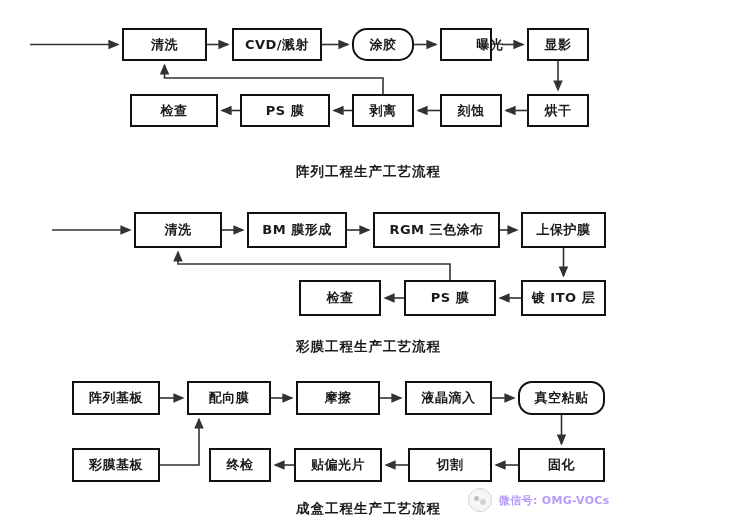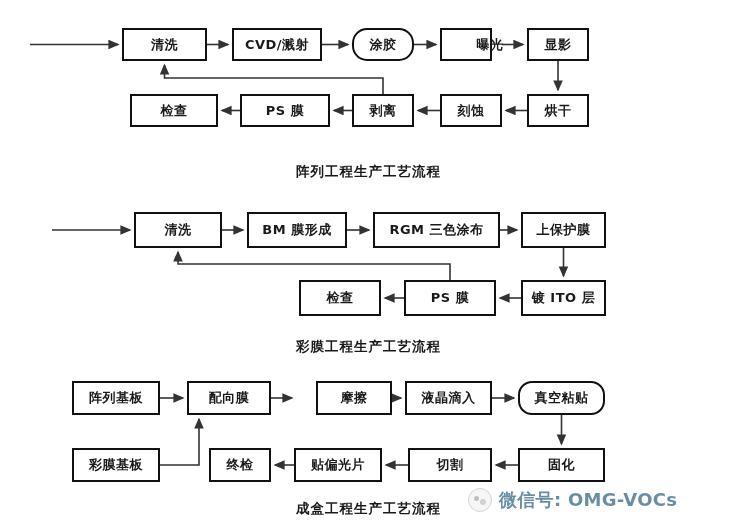--- a/index.html
+++ b/index.html
@@ -77,23 +77,23 @@
     content: "";
     position: absolute;
     left: 11px;
     top: 10px;
     width: 6px;
     height: 6px;
     border-radius: 50%;
     background: #b5b5b5;
   }
   .wm-text {
-    font-size: 18px;
+    font-size: 11px;
     font-weight: 700;
-    color: #0c4a6e;
+    color: #8b5cf6;
     white-space: nowrap;
     letter-spacing: 0.3px;
   }
 </style>
 </head>
 <body>
 
 <div id="page">
 
   <svg class="flow-svg" viewBox="0 0 737 529" xmlns="http://www.w3.org/2000/svg">
@@ -164,21 +164,21 @@
   <div class="node-box" style="left:373px; top:212px; width:127px; height:36px;text-align:center;">RGM 三色涂布</div>
   <div class="node-box" style="left:521px; top:212px; width:85px; height:36px;">上保护膜</div>
   <div class="node-box" style="left:521px; top:280px; width:85px; height:36px;">镀 ITO 层</div>
   <div class="node-box" style="left:404px; top:280px; width:92px; height:36px;">PS 膜</div>
   <div class="node-box" style="left:299px; top:280px; width:82px; height:36px;">检查</div>
 
   <div class="caption" style="left:0; top:338px; width:737px;">彩膜工程生产工艺流程</div>
 
   <div class="node-box" style="left:72px; top:381px; width:88px; height:34px;">阵列基板</div>
   <div class="node-box" style="left:187px; top:381px; width:84px; height:34px;">配向膜</div>
-  <div class="node-box" style="left:296px; top:381px; width:76px; height:34px;margin-left:20px;">摩擦</div>
+  <div class="node-box" style="left:296px; top:381px; width:84px; height:34px;">摩擦</div>
   <div class="node-box" style="left:405px; top:381px; width:87px; height:34px;">液晶滴入</div>
   <div class="node-box" style="left:518px; top:381px; width:87px; height:34px;border-radius:14px;">真空粘贴</div>
   <div class="node-box" style="left:518px; top:448px; width:87px; height:34px;">固化</div>
   <div class="node-box" style="left:408px; top:448px; width:84px; height:34px;">切割</div>
   <div class="node-box" style="left:294px; top:448px; width:88px; height:34px;">贴偏光片</div>
   <div class="node-box" style="left:209px; top:448px; width:62px; height:34px;">终检</div>
   <div class="node-box" style="left:72px; top:448px; width:88px; height:34px;">彩膜基板</div>
 
   <div class="caption" style="left:0; top:500px; width:737px;">成盒工程生产工艺流程</div>
 

